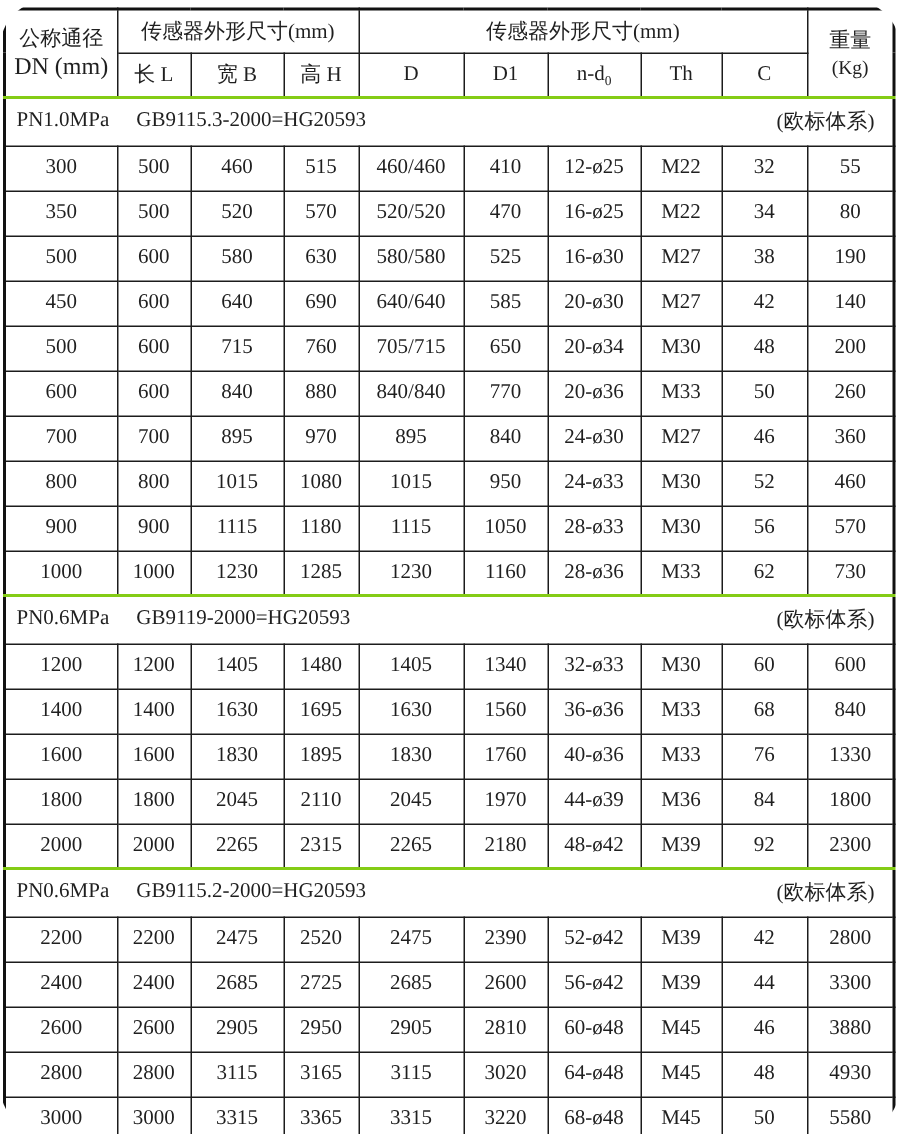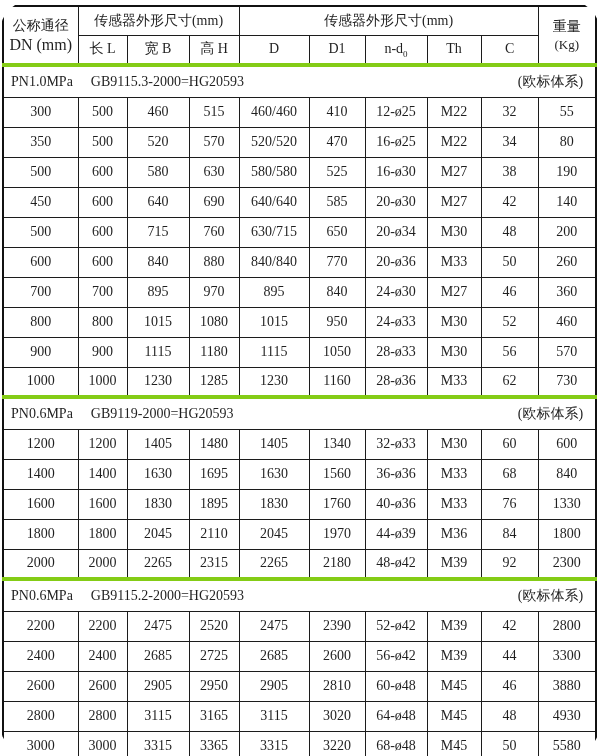--- a/index.html
+++ b/index.html
@@ -44,21 +44,21 @@
     border: 2px solid #111;
   }
   thead tr.h1 { height: 29px; }
   thead tr.h2 { height: 30px; }
   thead th { font-size: 14px; }
   .hdr-line2 { font-size: 16px; letter-spacing: 0px; margin-top: 1px; }
   .hdr-line2k { font-size: 13px; margin-top: 1px; }
   sub.nd-sub { font-size: 9px; line-height: 0; }
   tr.section-row { height: 32px; }
   tr.section-row td {
-    border-top: 4px solid #84cc16;
+    border-top: 2px solid #84cc16;
     text-align: left;
     font-size: 14px;
   }
   tr.section-row .sec-wrap {
     display: flex;
     align-items: center;
     width: 100%;
   }
   .sec-pressure { padding-left: 7px; }
   .sec-standard { margin-left: 18px; }
@@ -163,21 +163,21 @@
           <td>20-ø30</td>
           <td>M27</td>
           <td>42</td>
           <td>140</td>
         </tr>
         <tr class="data-row">
           <td>500</td>
           <td>600</td>
           <td>715</td>
           <td>760</td>
-          <td>630/715</td>
+          <td>705/715</td>
           <td>650</td>
           <td>20-ø34</td>
           <td>M30</td>
           <td>48</td>
           <td>200</td>
         </tr>
         <tr class="data-row">
           <td>600</td>
           <td>600</td>
           <td>840</td>

